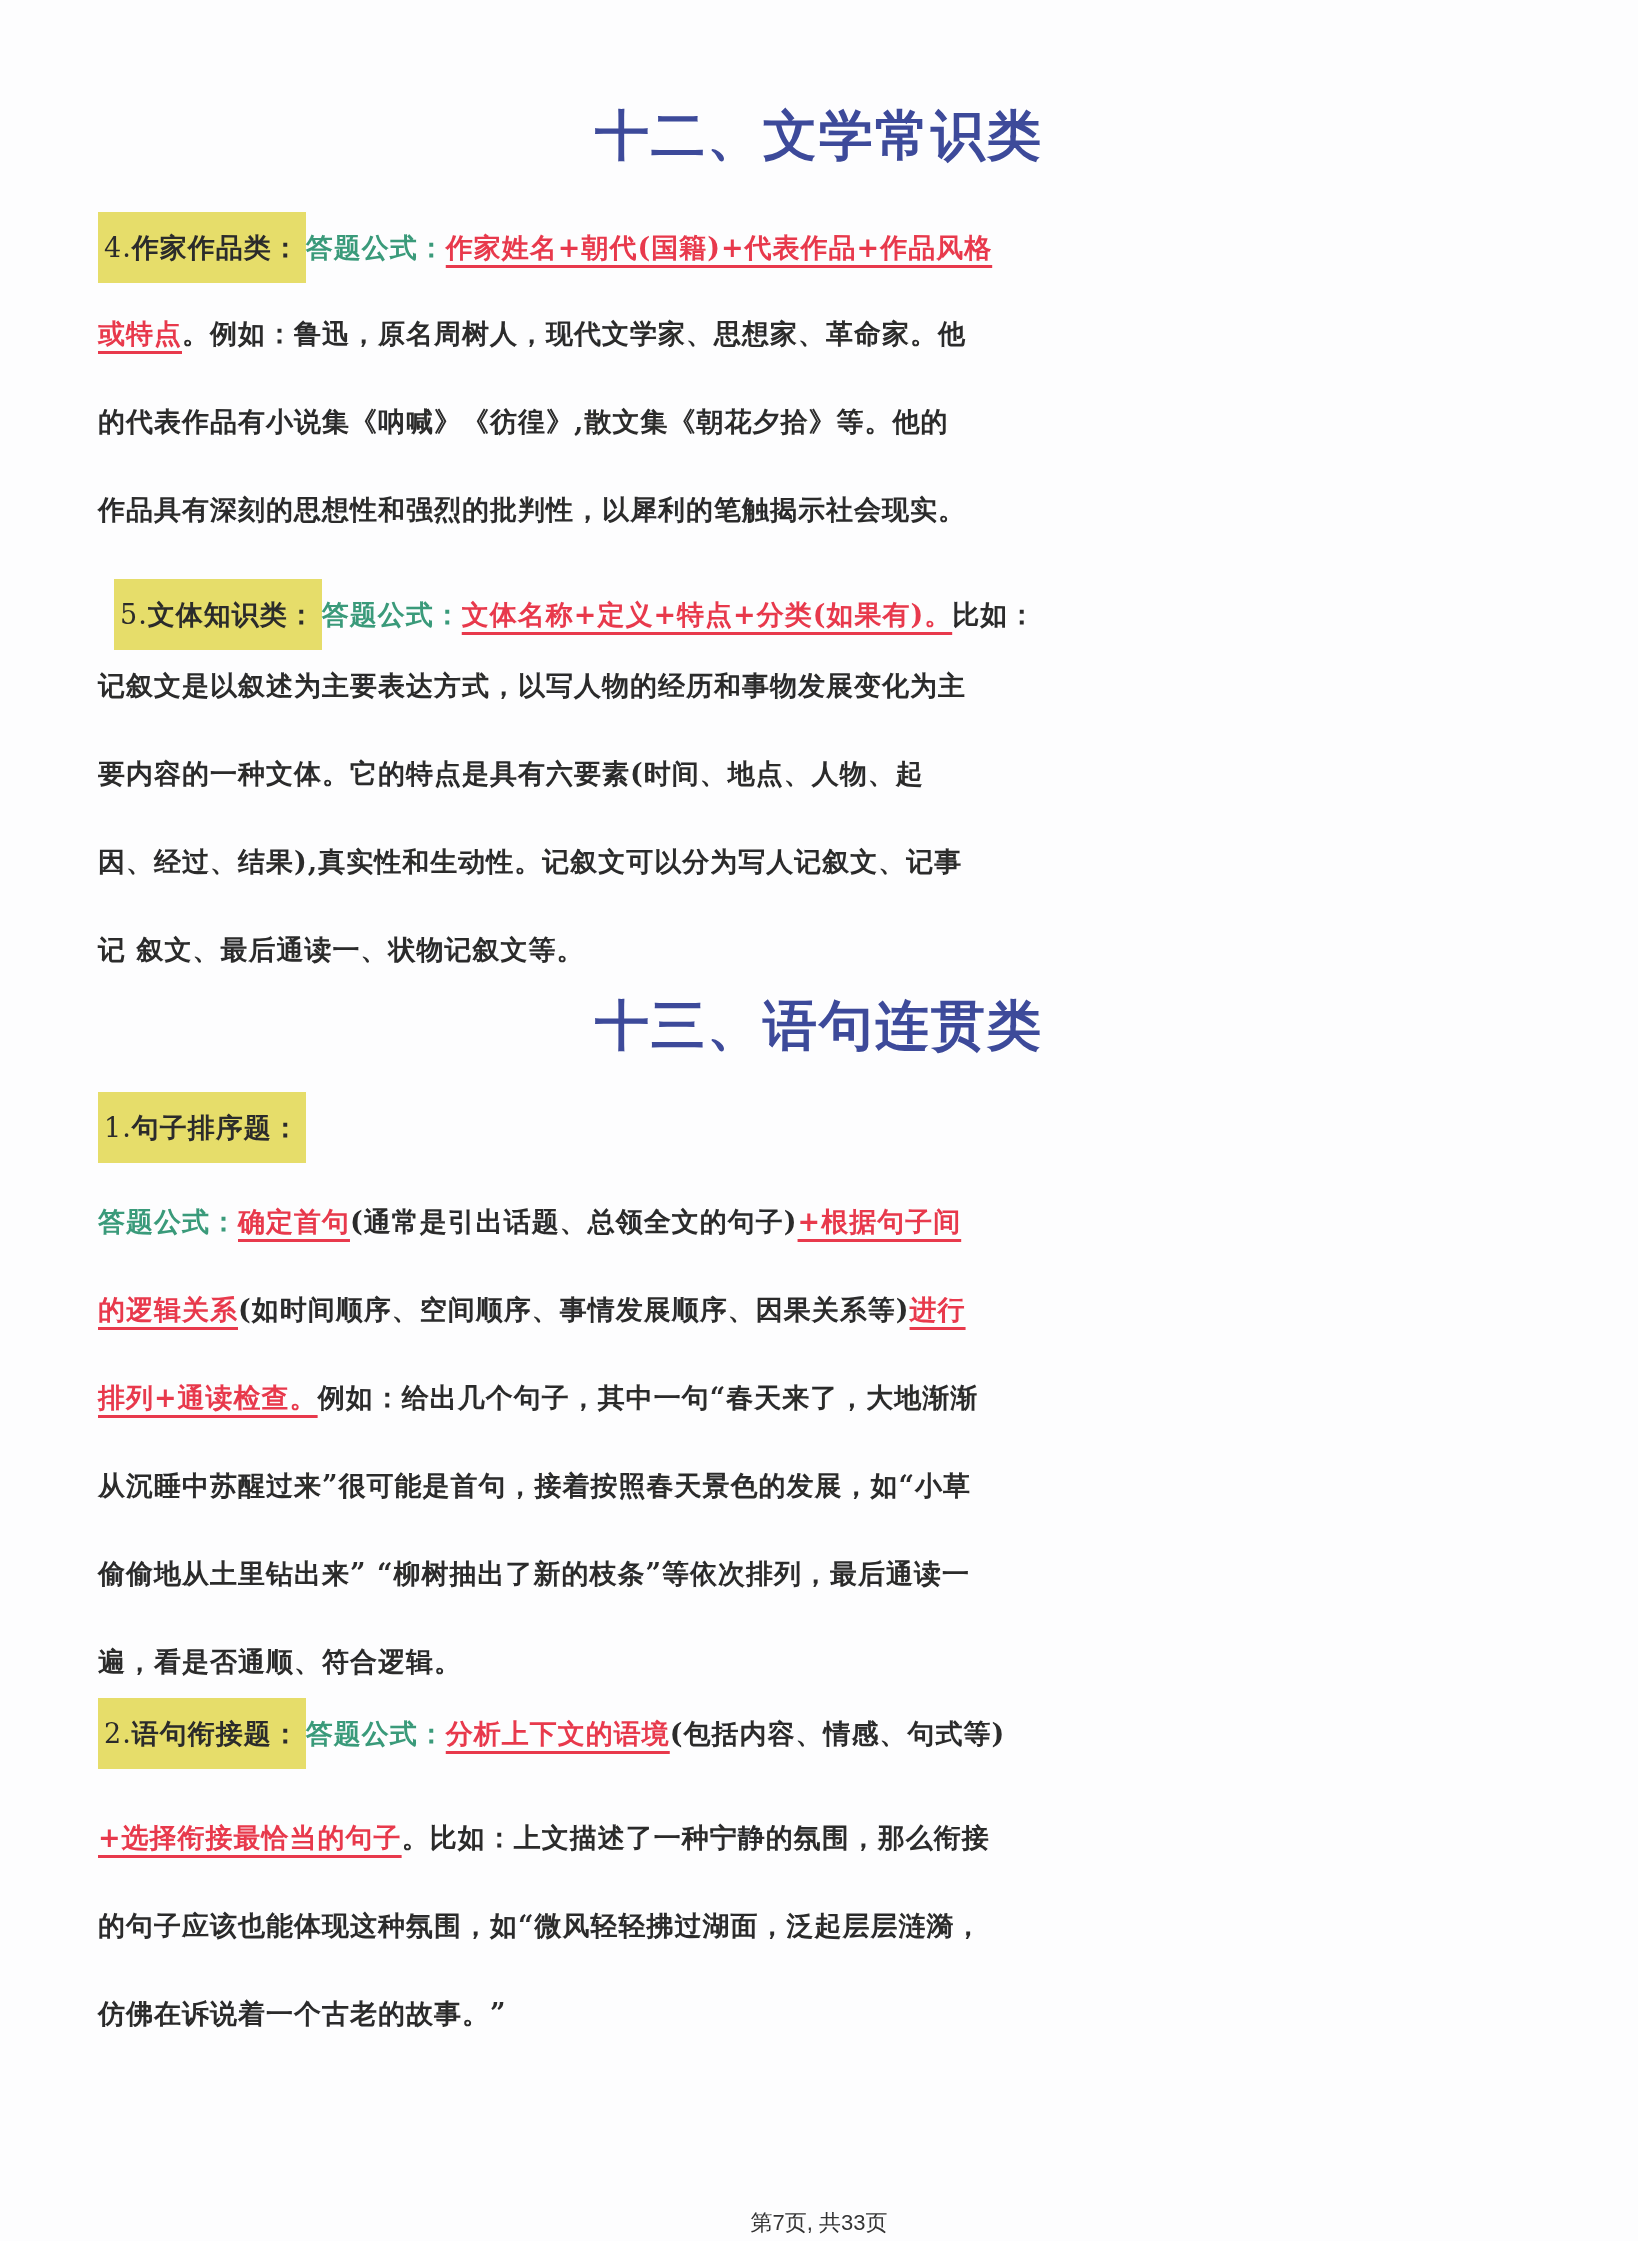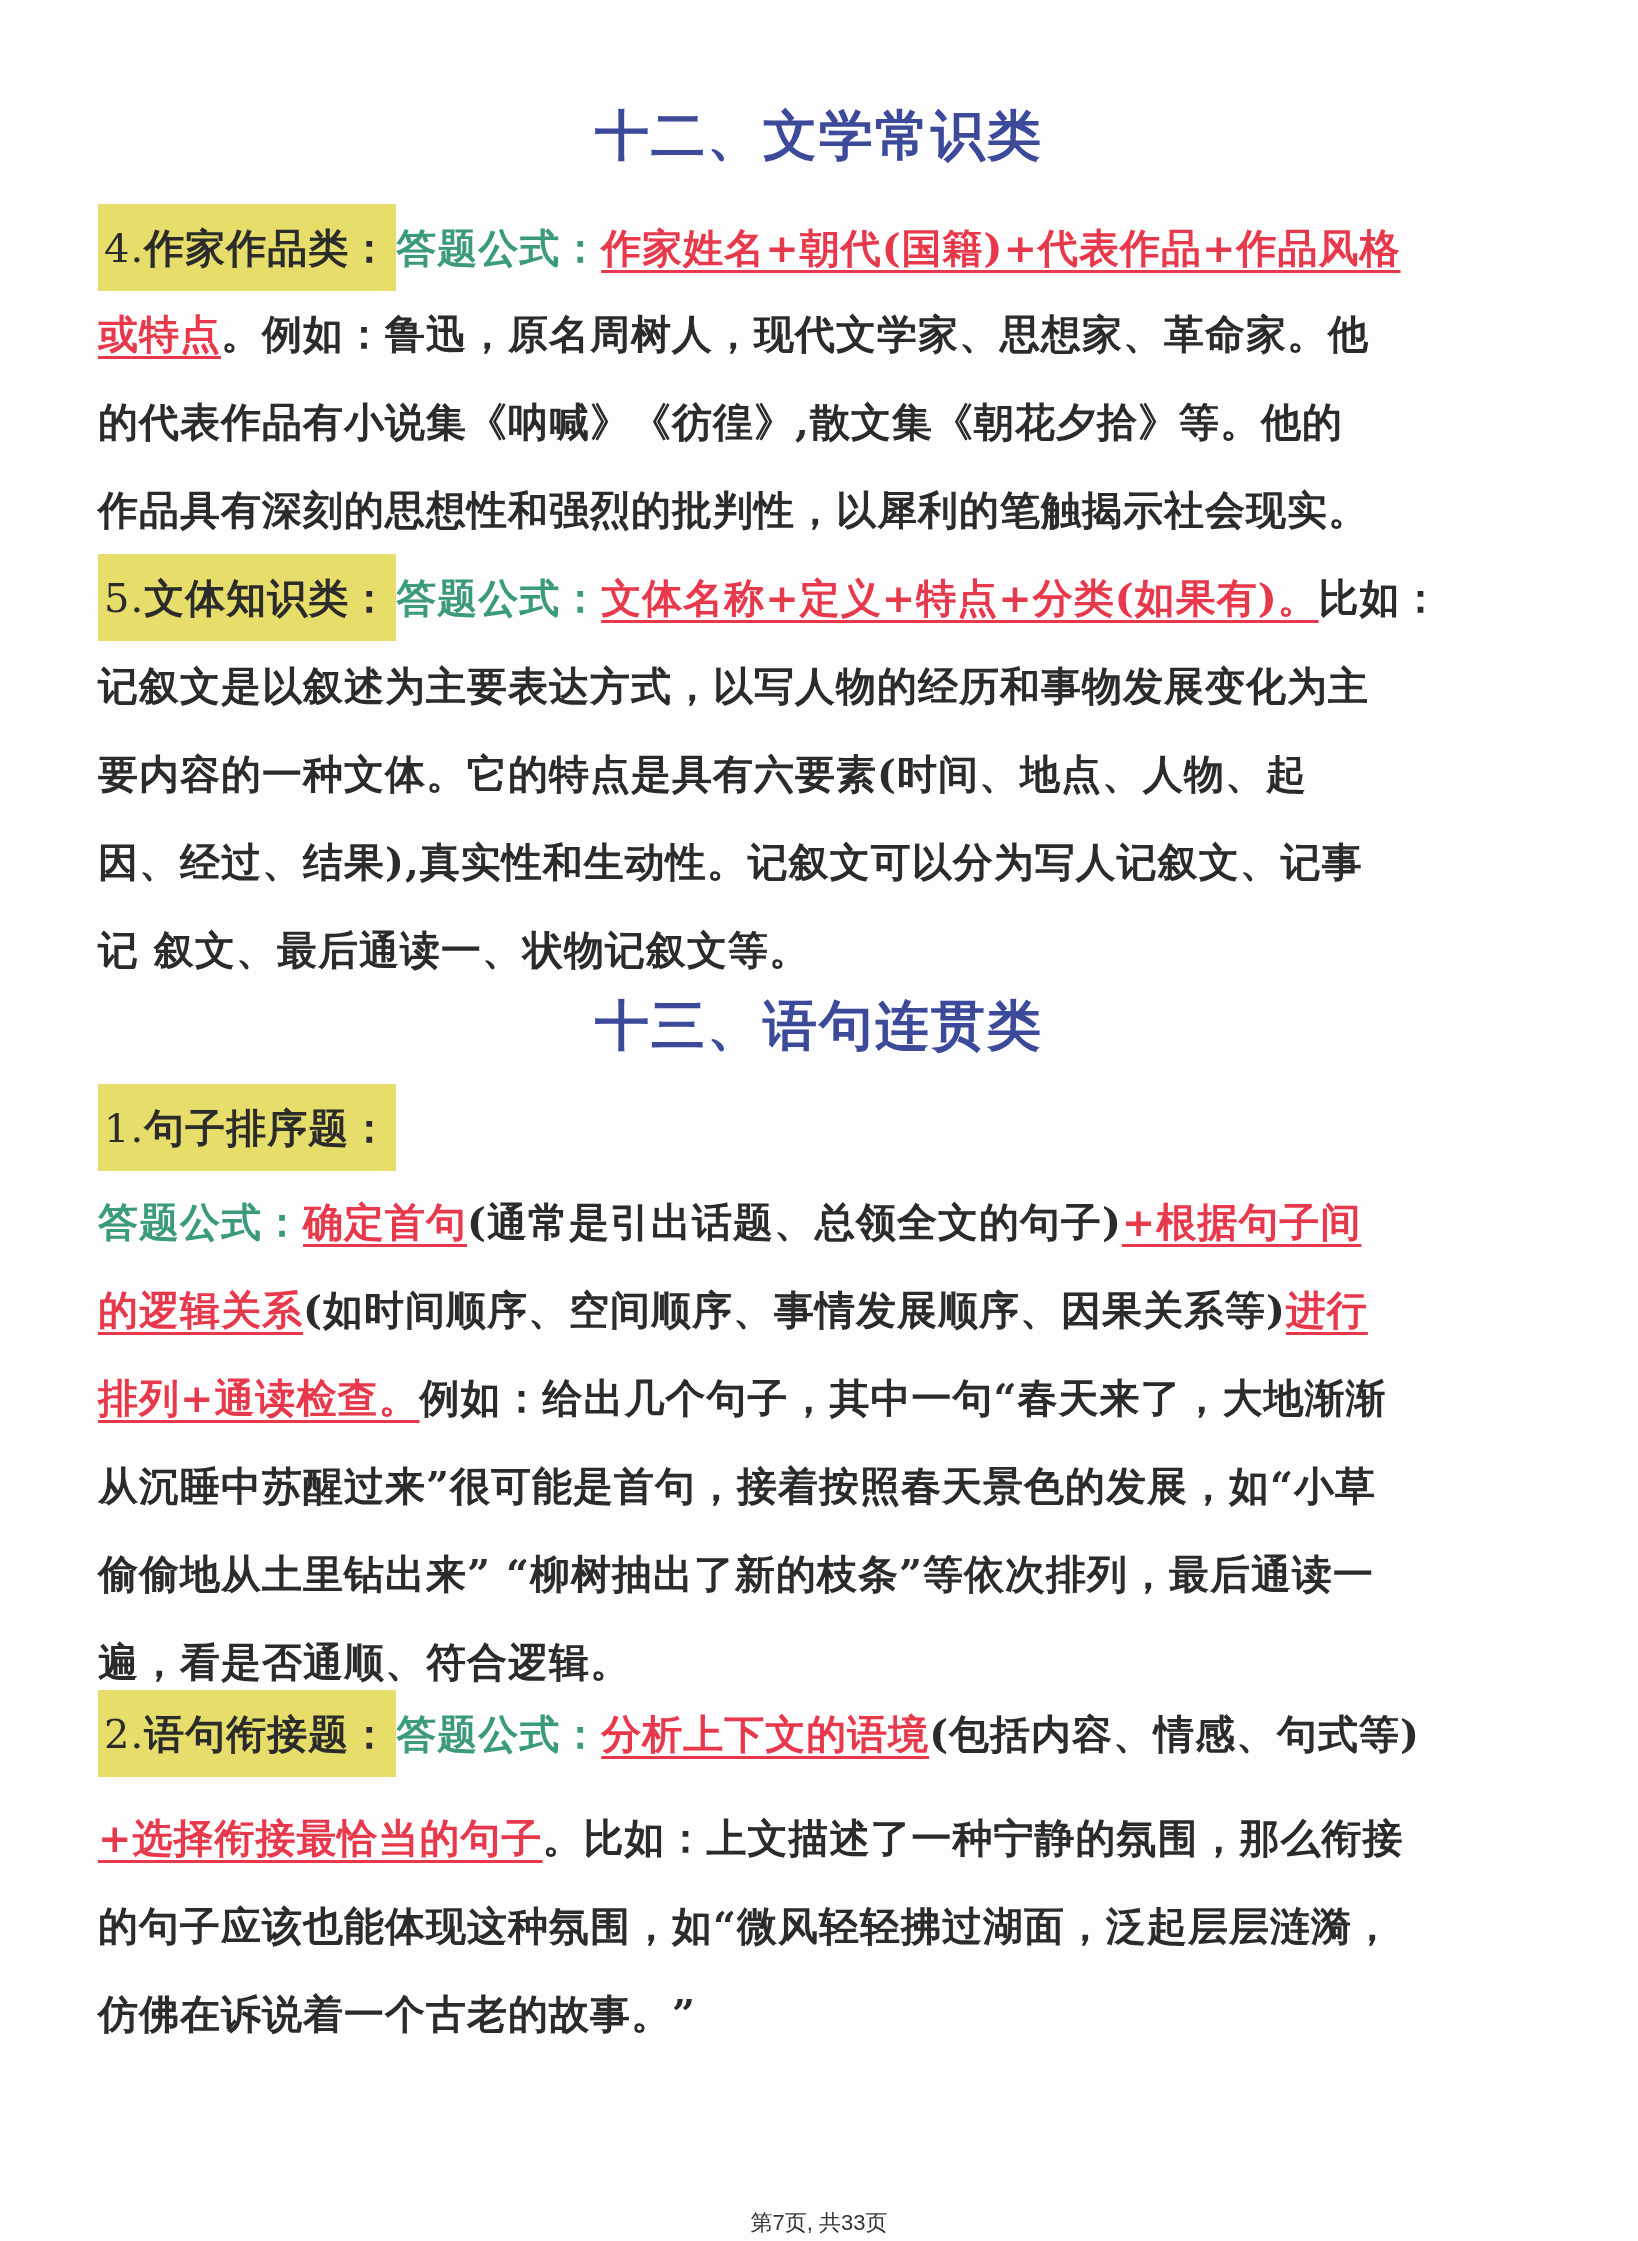--- a/index.html
+++ b/index.html
@@ -12,21 +12,21 @@
     overflow: hidden;
   }
   .page { position: absolute; left: 0; top: 0; width: 1638px; height: 1772px; }
   .section-title {
     position: absolute; left: 0; width: 1638px; text-align: center;
     color: #3d4a9a; font-weight: bold; font-size: 54px; letter-spacing: 2px;
     margin: 0;
   }
   .line {
     position: absolute; left: 98px; width: 1445px;
-    font-size: 40px; font-weight: bold; white-space: nowrap;
+    font-size: 27px; font-weight: bold; white-space: nowrap;
     line-height: 60px; letter-spacing: 1px;
   }
   .hl { background: #e6dd6a; padding: 20px 6px; }
   .teal { color: #3a9a7a; }
   .red { color: #e8394c; text-decoration: underline; text-decoration-color: #e8394c; text-underline-offset: 8px; text-decoration-thickness: 3px; }
   .num { font-weight: normal; }
   .footer {
     position: absolute; left: 0; width: 1638px; top: 2190px; text-align: center;
     font-size: 22px; color: #333; font-family: "Liberation Sans", sans-serif; margin-top: 18px;
   }
@@ -38,21 +38,21 @@
 
   <h1 class="section-title" style="top:100px;">十二、文学常识类</h1>
 
   <div class="line" style="top:218px;">
     <span class="hl"><span class="num">4.</span><span>作家作品类：</span></span><span class="teal">答题公式：</span><span class="red">作家姓名+朝代(国籍)+代表作品+作品风格</span>
   </div>
   <div class="line" style="top:304px;"><span class="red">或特点</span><span>。例如：鲁迅，原名周树人，现代文学家、思想家、革命家。他</span></div>
   <div class="line" style="top:392px;">的代表作品有小说集《呐喊》《彷徨》,散文集《朝花夕拾》等。他的</div>
   <div class="line" style="top:480px;">作品具有深刻的思想性和强烈的批判性，以犀利的笔触揭示社会现实。</div>
 
-  <div class="line" style="top:568px;">
+  <div class="line" style="top:585px;margin-left:16px;">
     <span class="hl"><span class="num">5.</span><span>文体知识类：</span></span><span class="teal">答题公式：</span><span class="red">文体名称+定义+特点+分类(如果有)。</span><span>比如：</span>
   </div>
   <div class="line" style="top:656px;">记叙文是以叙述为主要表达方式，以写人物的经历和事物发展变化为主</div>
   <div class="line" style="top:744px;">要内容的一种文体。它的特点是具有六要素(时间、地点、人物、起</div>
   <div class="line" style="top:832px;">因、经过、结果),真实性和生动性。记叙文可以分为写人记叙文、记事</div>
   <div class="line" style="top:920px;">记 叙文、最后通读一、状物记叙文等。</div>
 
   <h1 class="section-title" style="top:990px;">十三、语句连贯类</h1>
 
   <div class="line" style="top:1098px;">

